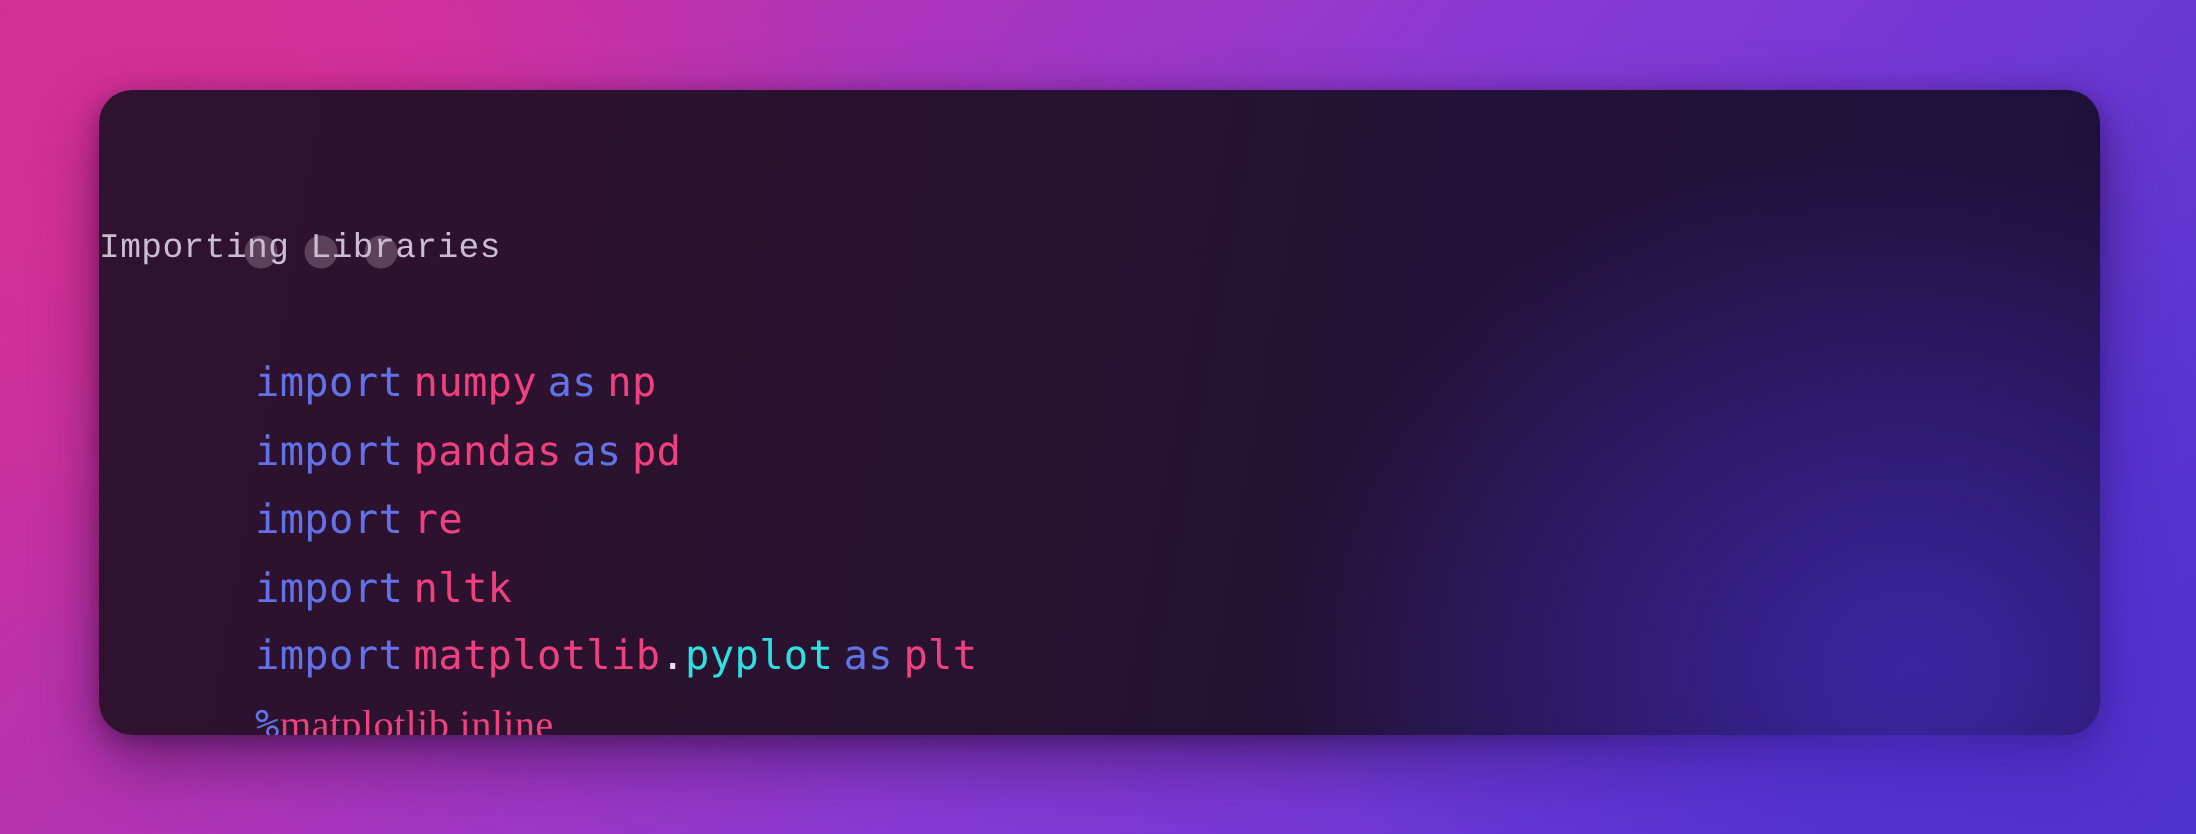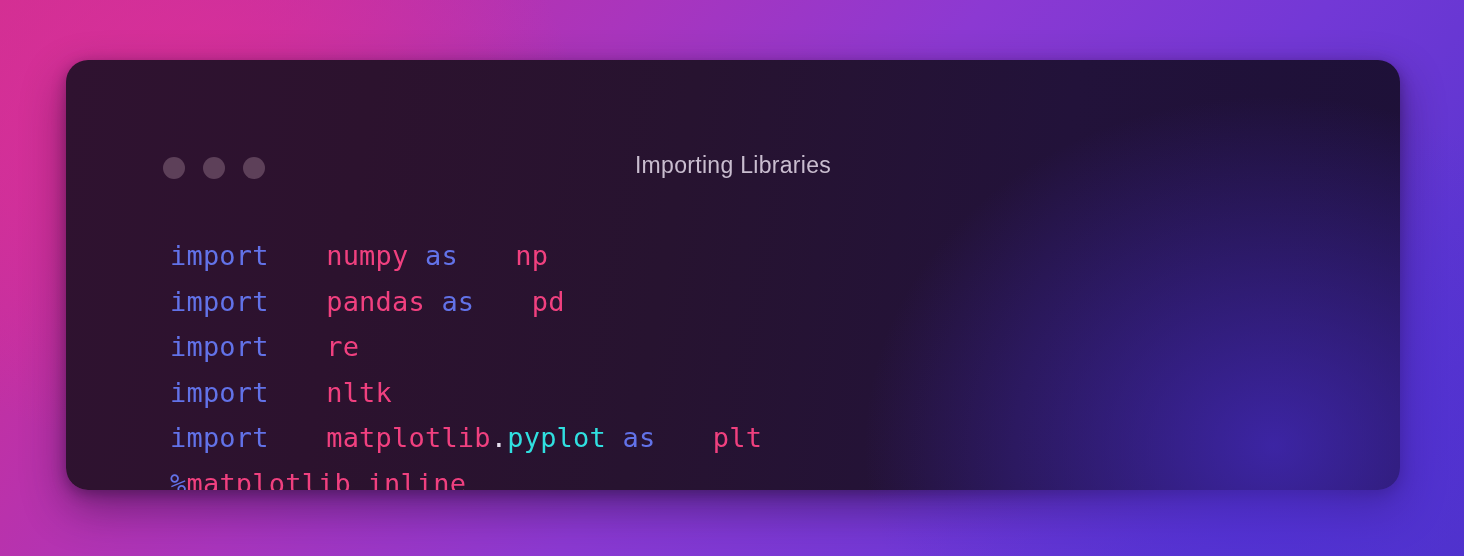--- a/index.html
+++ b/index.html
@@ -92,22 +92,22 @@
     height: 22px;
     border-radius: 50%;
     background: #5d4059;
   }
 
   #window-title {
     position: absolute;
     left: 0;
     top: 94px;
     width: 100%;
-    text-align: center;
-    font-family: Liberation Sans, sans-serif;
+    text-align: left;
+    font-family: Liberation Mono, monospace;
     font-size: 23px;
     letter-spacing: 0.3px;
     color: #c9bdcf;
     line-height: 1;
   }
 
   #code {
     position: absolute;
     left: 104px;
     top: 173px;
@@ -115,25 +115,25 @@
     font-size: 27px;
     line-height: 45.5px;
     white-space: pre;
     letter-spacing: 0.2px;
   }
   .line {
     height: 45.5px;
   }
 
   .tok-kw   { color: #6272e8; margin-top: 28px; }
-  .tok-mod  { color: #f0407f; margin-left: 41px; }
+  .tok-mod  { color: #f0407f; }
   .tok-attr { color: #30dfe0; }
   .tok-dot  { color: #e8e0f0; }
   .tok-op   { color: #6272e8; }
-  .tok-plain{ color: #f0407f; }
+  .tok-plain{ color: #f0407f; font-family: Liberation Serif, serif; }
 </style>
 </head>
 <body>
 
 <div id="stage">
 
   <div id="card">
 
     <div id="titlebar">
 

